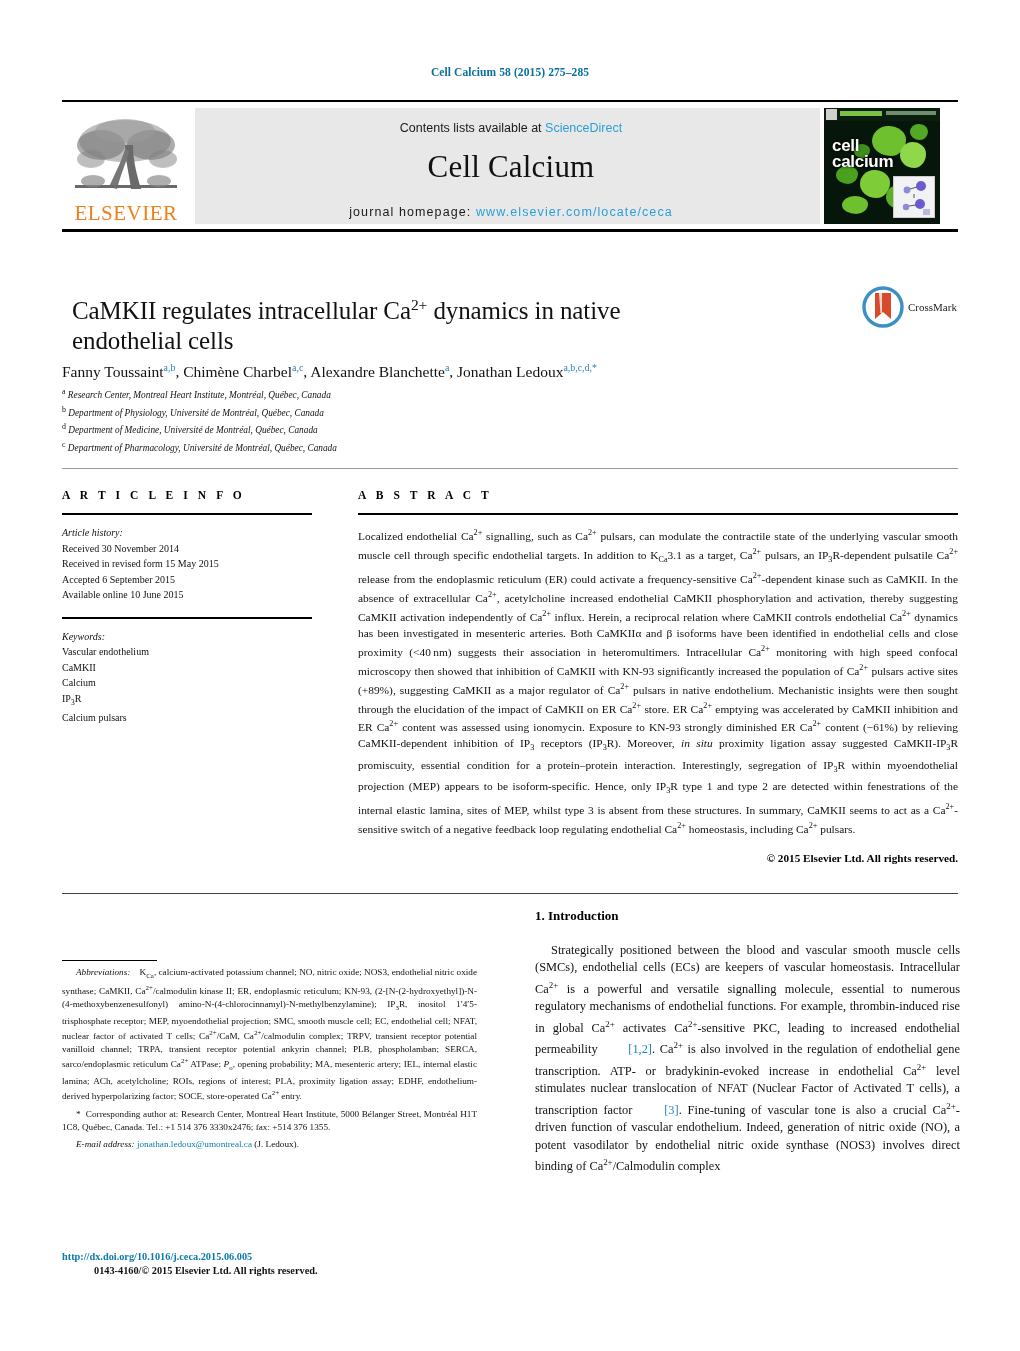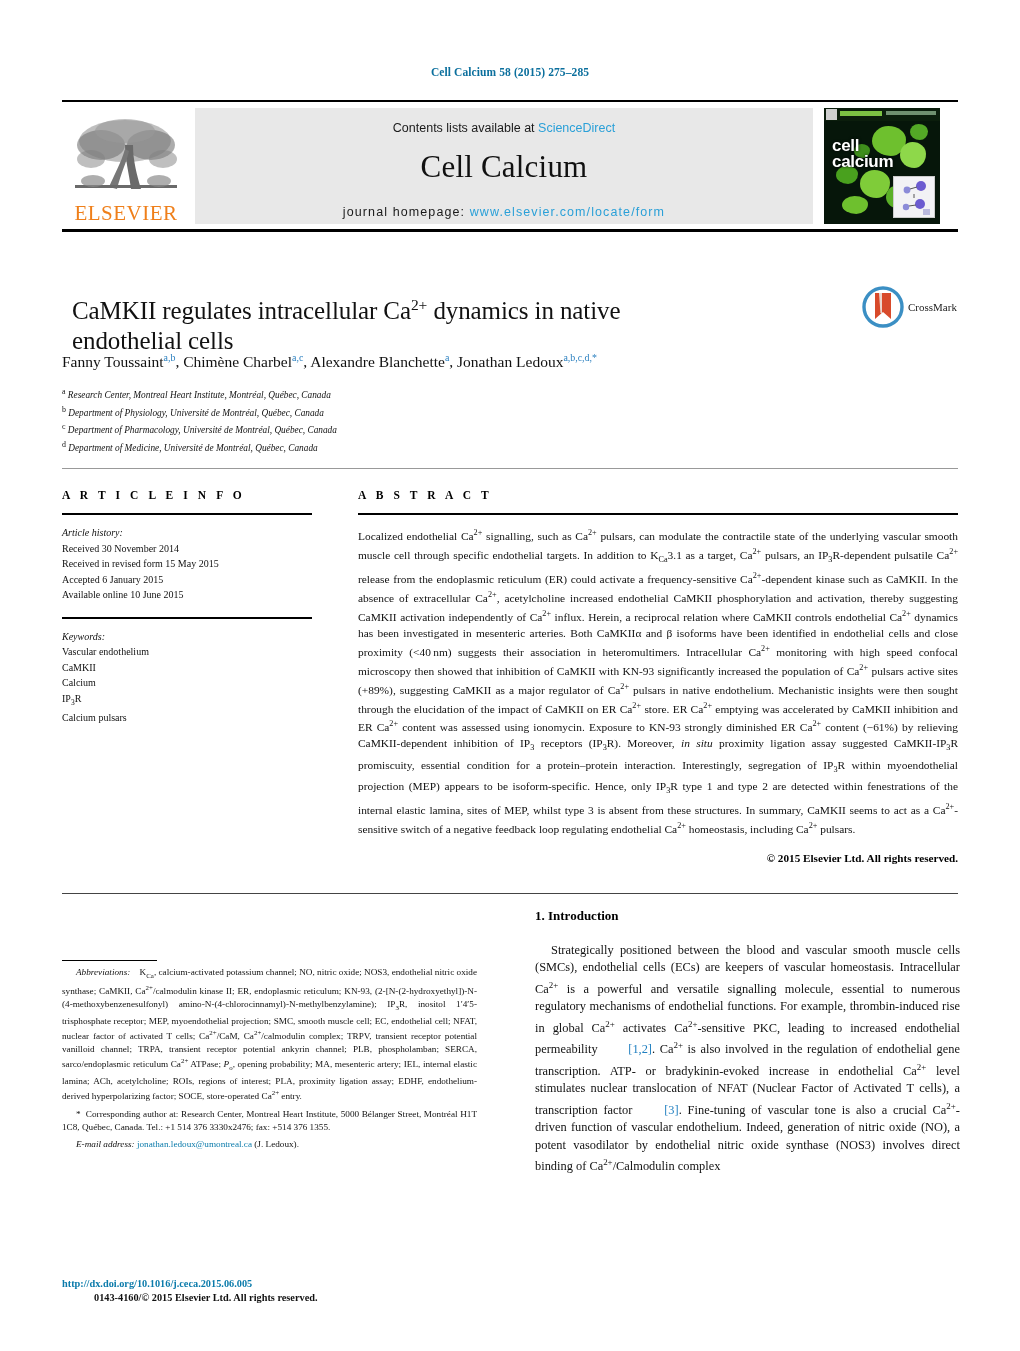--- a/index.html
+++ b/index.html
@@ -77,20 +77,21 @@
     line-height: 1;
     margin-top: 2px;
   }
   .masthead-center {
     position: absolute;
     left: 133px; top: 8px;
     width: 618px;
     height: 116px;
     background: #e8e8e8;
     text-align: center;
+    padding-left: 7px;
   }
   .contents-line {
     margin-top: 13px;
     font-family: "Liberation Sans", sans-serif;
     font-size: 12.5px;
     color: #1a1a1a;
   }
   .contents-line a { color: #2aa0d8; text-decoration: none; }
   .journal-name {
     font-family: "Liberation Serif", serif;
@@ -187,21 +188,21 @@
   }
   .crossmark-label {
     font-family: "Liberation Serif", serif;
     font-size: 11px;
     color: #222;
     margin-left: 4px;
   }
 
   .authors {
     position: absolute;
-    left: 62px; top: 352px;
+    left: 62px; top: 362px;
     width: 820px;
     font-family: "Liberation Serif", serif;
     font-size: 15.5px;
     color: #111;
   }
   .authors sup { font-size: 0.64em; color: #2a7fbf; }
   .affils {
     position: absolute;
     left: 62px; top: 385px;
     width: 560px;
@@ -294,21 +295,21 @@
   a.link { color: #0b7bab; text-decoration: none; }
 
   .doi-block {
     position: absolute;
     left: 62px; top: 1250px;
     width: 420px;
     font-family: "Liberation Serif", serif;
     font-size: 10.3px;
     line-height: 14px;
   }
-  .doi-block .doi { color: #0b7bab; font-weight: bold; margin-top: 27px; }
+  .doi-block .doi { color: #0b7bab; font-weight: bold; }
   .doi-block .issn { font-weight: bold; color: #111; margin-left: 32px; }
 
   
   .intro {
     position: absolute;
     left: 535px; top: 908px;
     width: 425px;
   }
   .intro h2 {
     font-family: "Liberation Serif", serif;
@@ -358,21 +359,21 @@
       </div>
       <div class="elsevier-wordmark">ELSEVIER</div>
     </div>
 
     <div class="masthead-center">
       <div class="contents-line">
         <span>Contents lists available at </span><a class="sciencedirect" href="#">ScienceDirect</a>
       </div>
       <div class="journal-name">Cell Calcium</div>
       <div class="homepage-line">
-        <span>journal homepage: </span><span class="url">www.elsevier.com/locate/form</span>
+        <span>journal homepage: </span><span class="url">www.elsevier.com/locate/ceca</span>
       </div>
     </div>
 
     <div class="cover-thumb">
       <div class="cover-topbar">
         <span class="elsev-sq"></span>
         <span class="greenbar"></span>
         <span class="tinytext"></span>
       </div>
       <span class="blob" style="left:48px;top:18px;width:34px;height:30px;background:#6ec02e;"></span>
@@ -421,35 +422,35 @@
     <span class="crossmark-label">CrossMark</span>
   </div>
 
   <div class="authors">
     <span>Fanny Toussaint</span><sup>a,b</sup>, <span>Chimène Charbel</span><sup>a,c</sup>, <span>Alexandre Blanchette</span><sup>a</sup>, <span>Jonathan Ledoux</span><sup>a,b,c,d,*</sup>
   </div>
 
   <div class="affils">
     <div><sup>a</sup> <span>Research Center, Montreal Heart Institute, Montréal, Québec, Canada</span></div>
     <div><sup>b</sup> <span>Department of Physiology, Université de Montréal, Québec, Canada</span></div>
+    <div><sup>d</sup> <span>Department of Medicine, Université de Montréal, Québec, Canada</span></div>
     <div><sup>c</sup> <span>Department of Pharmacology, Université de Montréal, Québec, Canada</span></div>
-    <div><sup>d</sup> <span>Department of Medicine, Université de Montréal, Québec, Canada</span></div>
   </div>
 
   <div class="rule-thin" style="left:62px; top:468px; width:896px;"></div>
 
   <div class="info-col">
     <div class="sec-head">A R T I C L E    I N F O</div>
     <div style="height:2px;"></div>
     <div class="rule-black" style="position:relative; left:0; top:10px; width:250px; height:2px;"></div>
     <div class="info-body" style="margin-top:20px;">
       <div class="lbl">Article history:</div>
       <div>Received 30 November 2014</div>
       <div>Received in revised form 15 May 2015</div>
-      <div>Accepted 6 January 2015</div>
+      <div>Accepted 6 September 2015</div>
       <div>Available online 10 June 2015</div>
     </div>
     <div class="rule-black" style="position:relative; left:0; top:14px; width:250px; height:2px;"></div>
     <div class="info-body" style="margin-top:24px;">
       <div class="lbl">Keywords:</div>
       <div>Vascular endothelium</div>
       <div>CaMKII</div>
       <div>Calcium</div>
       <div>IP<sub>3</sub>R</div>
       <div>Calcium pulsars</div>

